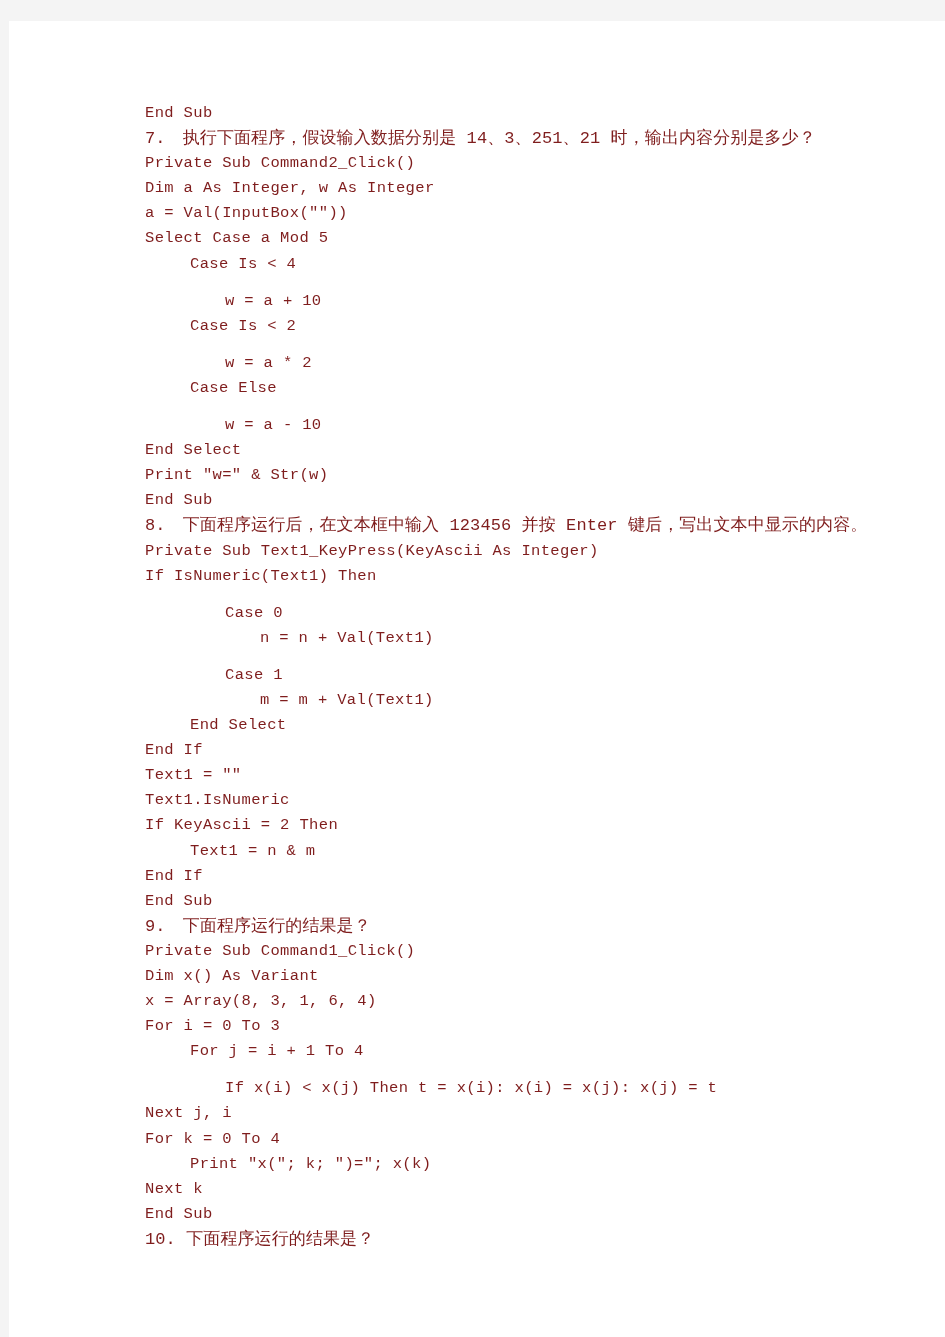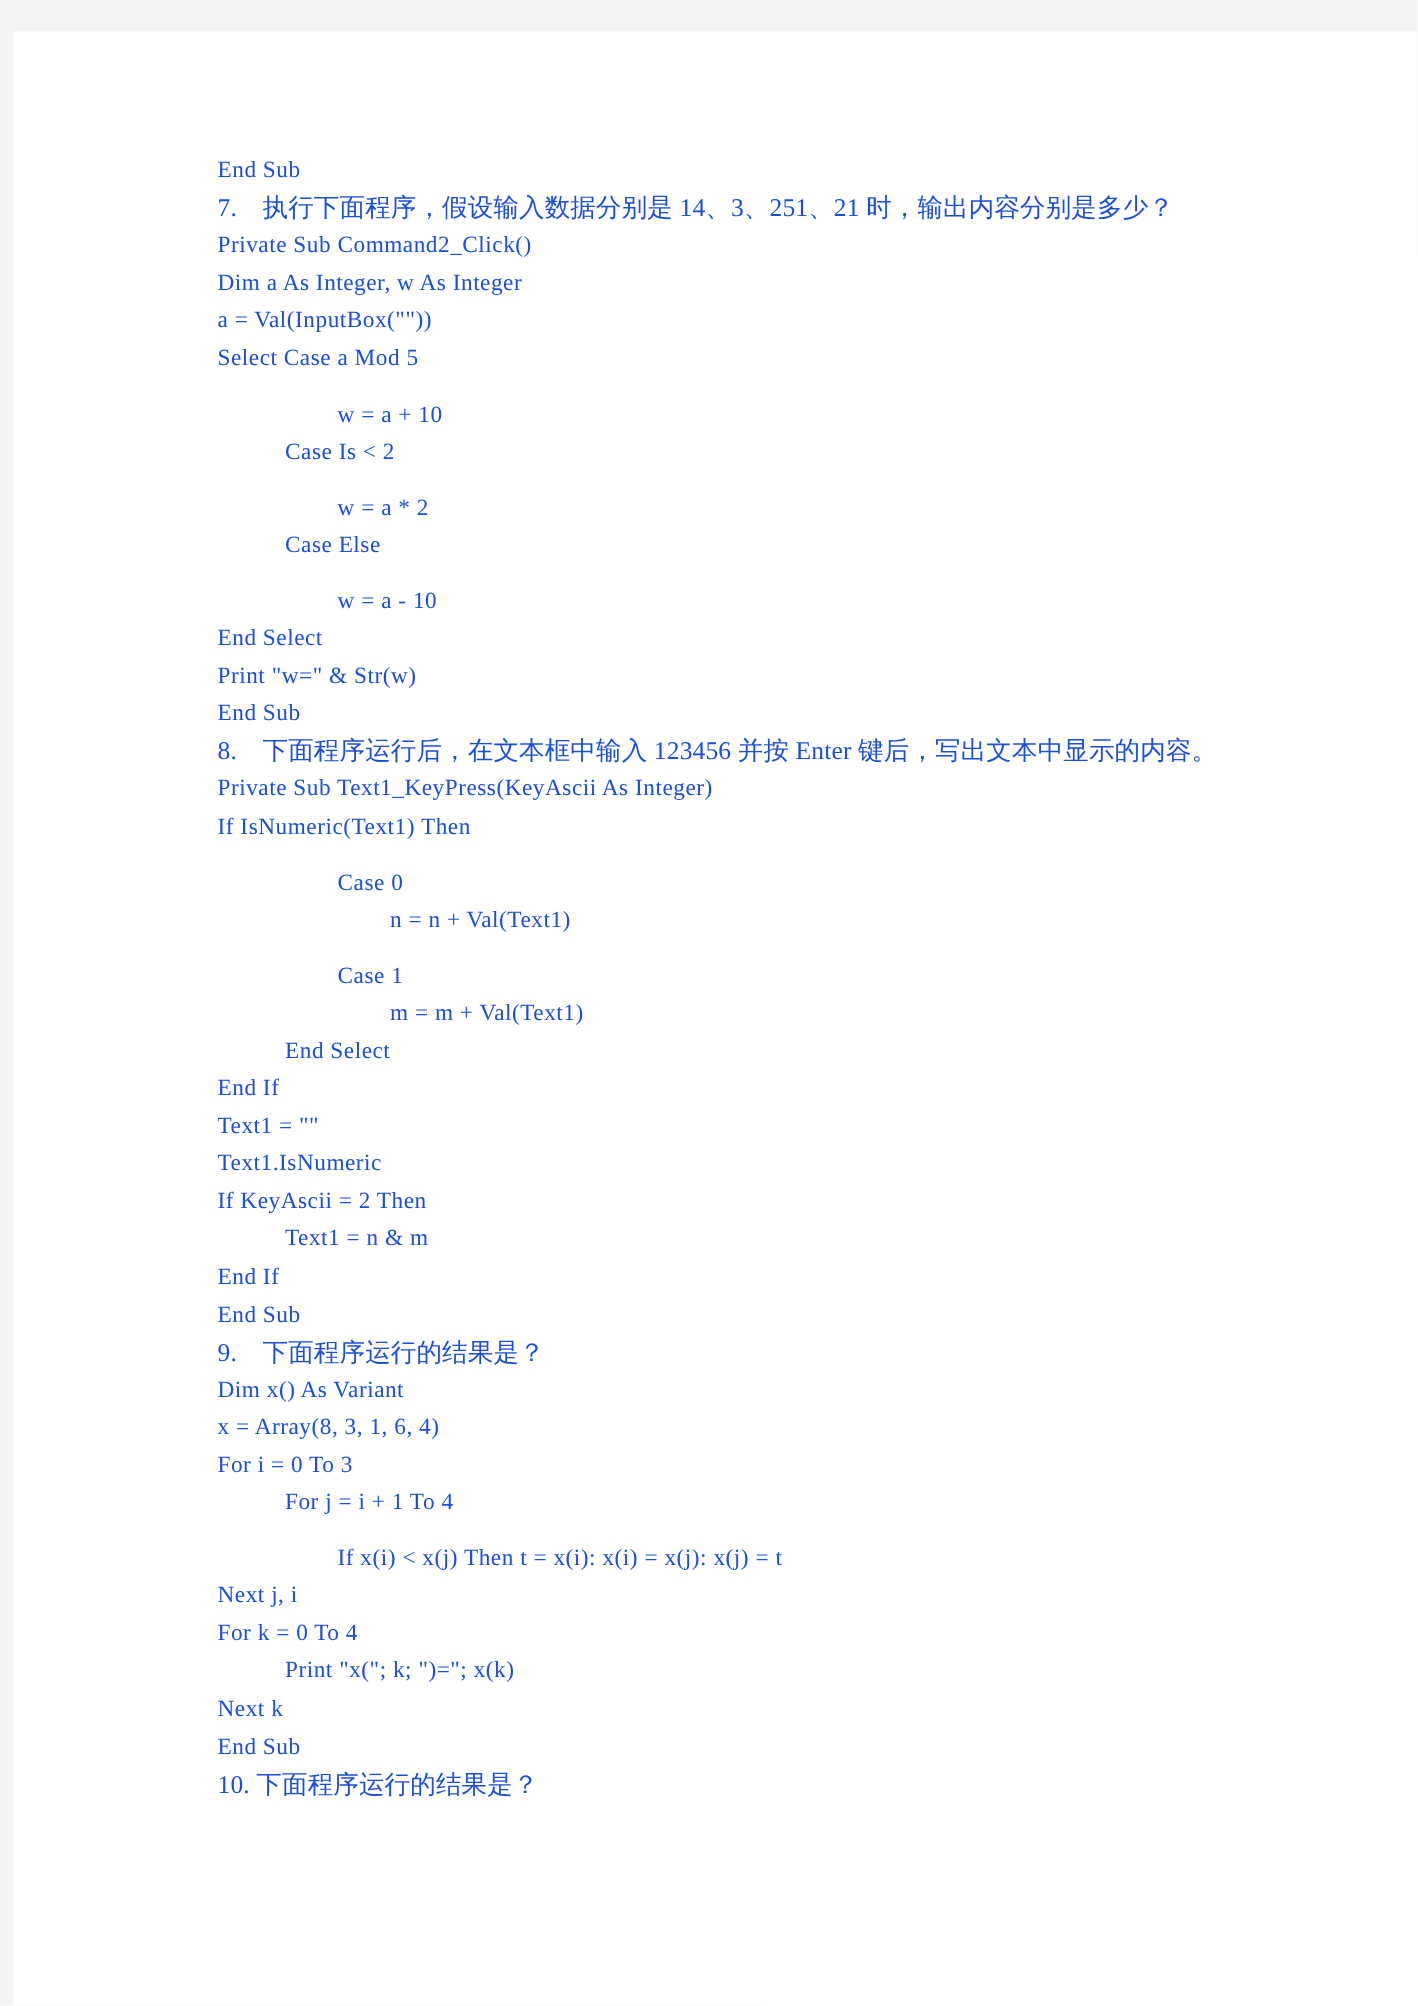--- a/index.html
+++ b/index.html
@@ -22,24 +22,24 @@
     height: 1316px;
     background: #ffffff;
   }
   .doc-body {
     position: absolute;
     left: 136px;
     top: 80px;
     width: 740px;
   }
   .line {
-    font-family: Liberation Serif, serif;
+    font-family: Liberation Mono, monospace;
     font-size: 15.5px;
     line-height: 25.1px;
-    color: #1d4ed8;
+    color: #7f1d1d;
     white-space: pre;
     letter-spacing: 0.35px;
     height: 25.1px;
   }
   .line.cn {
     letter-spacing: 0.1px;
     font-size: 17px;
   }
   .ind-0 { padding-left: 0px; }
   .ind-1 { padding-left: 45px; }
@@ -50,20 +50,21 @@
 <body>
 
 <div class="page-sheet">
   <div class="doc-body">
       <div class="line ind-0">End Sub</div>
       <div class="line ind-0 cn">7.　执行下面程序，假设输入数据分别是 14、3、251、21 时，输出内容分别是多少？</div>
       <div class="line ind-0">Private Sub Command2_Click()</div>
       <div class="line ind-0">Dim a As Integer, w As Integer</div>
       <div class="line ind-0">a = Val(InputBox(""))</div>
       <div class="line ind-0">Select Case a Mod 5</div>
+      <div class="line ind-1">Case Is &lt; 4</div>
       <div class="line ind-2">w = a + 10</div>
       <div class="line ind-1">Case Is &lt; 2</div>
       <div class="line ind-2">w = a * 2</div>
       <div class="line ind-1">Case Else</div>
       <div class="line ind-2">w = a - 10</div>
       <div class="line ind-0">End Select</div>
       <div class="line ind-0">Print "w=" &amp; Str(w)</div>
       <div class="line ind-0">End Sub</div>
       <div class="line ind-0 cn">8.　下面程序运行后，在文本框中输入 123456 并按 Enter 键后，写出文本中显示的内容。</div>
       <div class="line ind-0">Private Sub Text1_KeyPress(KeyAscii As Integer)</div>
@@ -74,20 +75,21 @@
       <div class="line ind-3">m = m + Val(Text1)</div>
       <div class="line ind-1">End Select</div>
       <div class="line ind-0">End If</div>
       <div class="line ind-0">Text1 = ""</div>
       <div class="line ind-0">Text1.IsNumeric</div>
       <div class="line ind-0">If KeyAscii = 2 Then</div>
       <div class="line ind-1">Text1 = n &amp; m</div>
       <div class="line ind-0">End If</div>
       <div class="line ind-0">End Sub</div>
       <div class="line ind-0 cn">9.　下面程序运行的结果是？</div>
+      <div class="line ind-0">Private Sub Command1_Click()</div>
       <div class="line ind-0">Dim x() As Variant</div>
       <div class="line ind-0">x = Array(8, 3, 1, 6, 4)</div>
       <div class="line ind-0">For i = 0 To 3</div>
       <div class="line ind-1">For j = i + 1 To 4</div>
       <div class="line ind-2">If x(i) &lt; x(j) Then t = x(i): x(i) = x(j): x(j) = t</div>
       <div class="line ind-0">Next j, i</div>
       <div class="line ind-0">For k = 0 To 4</div>
       <div class="line ind-1">Print "x("; k; ")="; x(k)</div>
       <div class="line ind-0">Next k</div>
       <div class="line ind-0">End Sub</div>

